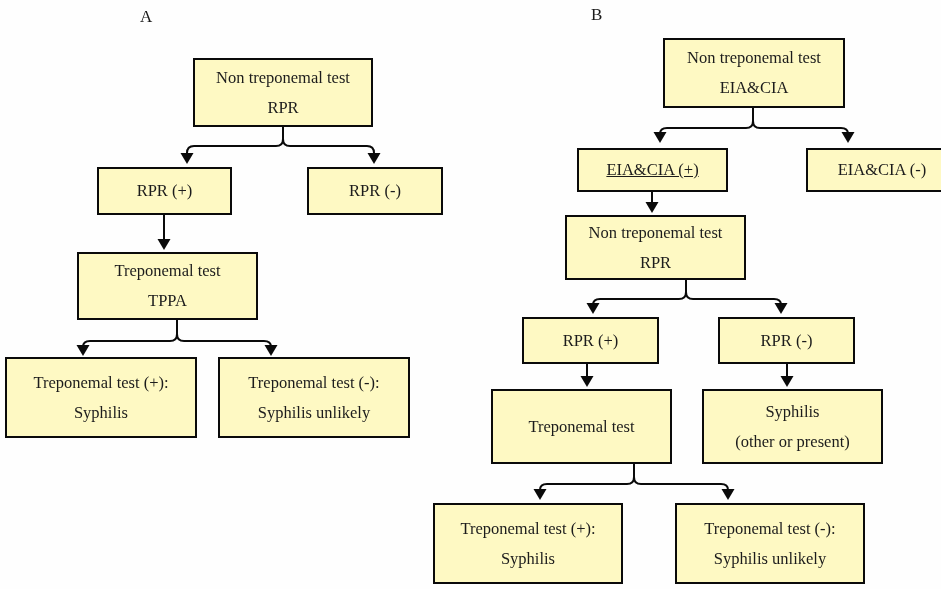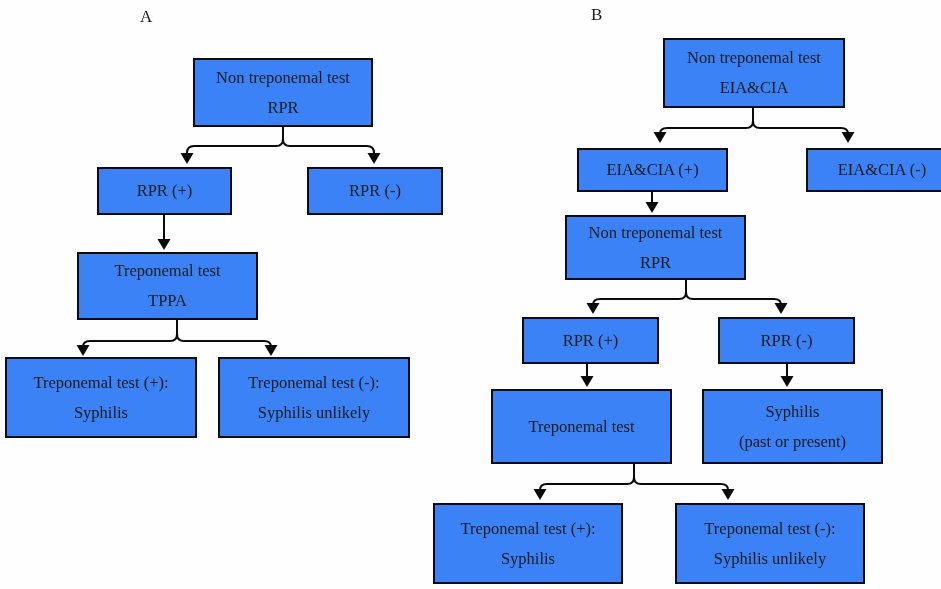--- a/index.html
+++ b/index.html
@@ -38,21 +38,21 @@
   }
   .panel-label {
     position: absolute;
     font-size: 17px;
     color: #1a1a1a;
   }
   .box {
     position: absolute;
     box-sizing: border-box;
     border: 2px solid #0a0a0a;
-    background: #3b82f6;
+    background: #fef9c3;
     display: flex;
     flex-direction: column;
     align-items: center;
     justify-content: center;
     text-align: center;
     font-size: 16.5px;
     line-height: 30px;
     color: #1c1c1c;
   }
   .box .ln {
@@ -153,21 +153,21 @@
     <span class="ln">Syphilis unlikely</span>
   </div>
 
   <div class="panel-label" style="left:591px; top:5px;">B</div>
 
   <div class="box" style="left:663px; top:38px; width:182px; height:70px;">
     <span class="ln">Non treponemal test</span>
     <span class="ln">EIA&amp;CIA</span>
   </div>
 
-  <div class="box" style="left:577px; top:148px; width:151px; height:44px;">
+  <div class="box" style="left:577px; top:148px; width:151px; height:44px;text-decoration:underline;">
     <span class="ln">EIA&amp;CIA (+)</span>
   </div>
 
   <div class="box" style="left:806px; top:148px; width:152px; height:44px;">
     <span class="ln">EIA&amp;CIA (-)</span>
   </div>
 
   <div class="box" style="left:565px; top:215px; width:181px; height:65px;">
     <span class="ln">Non treponemal test</span>
     <span class="ln">RPR</span>
@@ -180,21 +180,21 @@
   <div class="box" style="left:718px; top:317px; width:137px; height:47px;">
     <span class="ln">RPR (-)</span>
   </div>
 
   <div class="box" style="left:491px; top:389px; width:181px; height:75px;">
     <span class="ln">Treponemal test</span>
   </div>
 
   <div class="box" style="left:702px; top:389px; width:181px; height:75px;">
     <span class="ln">Syphilis</span>
-    <span class="ln">(past or present)</span>
+    <span class="ln">(other or present)</span>
   </div>
 
   <div class="box" style="left:433px; top:503px; width:190px; height:81px;">
     <span class="ln">Treponemal test (+):</span>
     <span class="ln">Syphilis</span>
   </div>
 
   <div class="box" style="left:675px; top:503px; width:190px; height:81px;">
     <span class="ln">Treponemal test (-):</span>
     <span class="ln">Syphilis unlikely</span>

